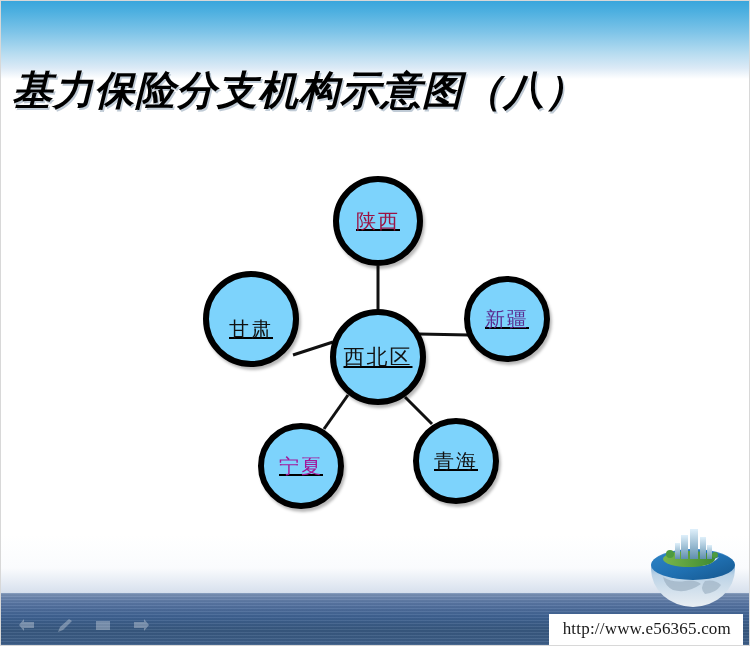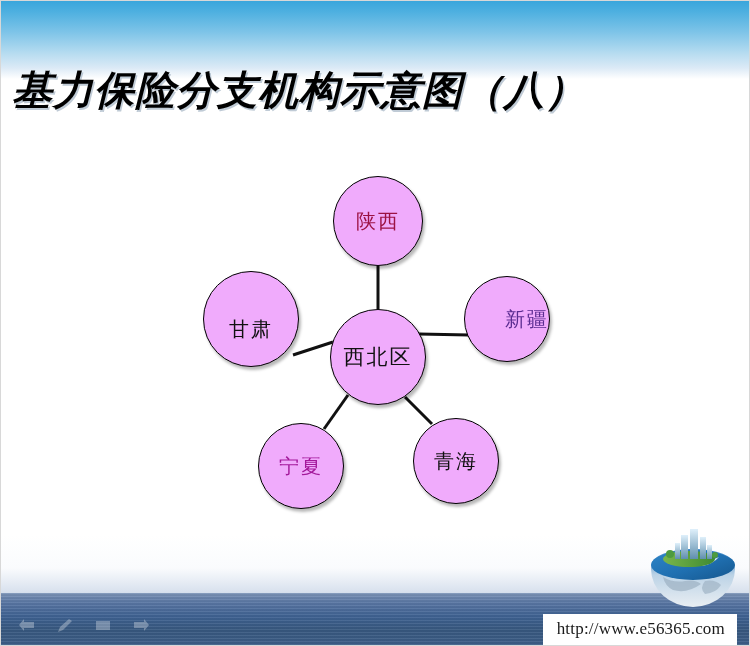--- a/index.html
+++ b/index.html
@@ -127,27 +127,28 @@
   }
   .edges {
     position: absolute;
     left: 0; top: 0;
     width: 400px;
     height: 360px;
   }
   .node {
     position: absolute;
     border-radius: 50%;
-    background: #f0abfc;
-    border: 1px solid #000000;
+    background: #7dd3fc;
+    border: 6px solid #000000;
     box-sizing: border-box;
     display: flex;
     align-items: center;
     justify-content: center;
     box-shadow: 2px 3px 3px rgba(0,0,0,0.28);
+    text-decoration: underline;
   }
   .node-label {
     font-family: "Liberation Serif", "DejaVu Serif", serif;
     font-size: 20px;
     font-weight: normal;
     letter-spacing: 2px;
     line-height: 1;
     white-space: nowrap;
     user-select: none;
   }
@@ -155,21 +156,21 @@
   
   .brand-logo {
     position: absolute;
     right: 8px;
     bottom: 38px;
     width: 96px;
     height: 82px;
   }
   .url-plate {
     position: absolute;
-    right: 12px;
+    right: 6px;
     bottom: 0px;
     background: #ffffff;
     padding: 5px 12px 6px 14px;
     font-family: "Liberation Serif", "DejaVu Serif", serif;
     font-size: 17px;
     color: #1a1a1a;
     letter-spacing: 0.2px;
     white-space: nowrap;
   }
 </style>
@@ -194,21 +195,21 @@
 
       <line x1="167" y1="234" x2="143" y2="268" stroke="#111111" stroke-width="3"></line>
 
       <line x1="152" y1="181" x2="112" y2="194" stroke="#111111" stroke-width="3"></line>
     </svg>
 
     <div class="node" style="left:152px; top:15px; width:90px; height:90px;">
       <span class="node-label" style="color:#9c1243;">陕西</span>
     </div>
 
-    <div class="node" style="left:283px; top:115px; width:86px; height:86px;justify-content:flex-end;">
+    <div class="node" style="left:283px; top:115px; width:86px; height:86px;">
       <span class="node-label" style="color:#5b2d91;">新疆</span>
     </div>
 
     <div class="node" style="left:77px; top:262px; width:86px; height:86px;">
       <span class="node-label" style="color:#a3189a;">宁夏</span>
     </div>
 
     <div class="node" style="left:232px; top:257px; width:86px; height:86px;">
       <span class="node-label" style="color:#111111;">青海</span>
     </div>

